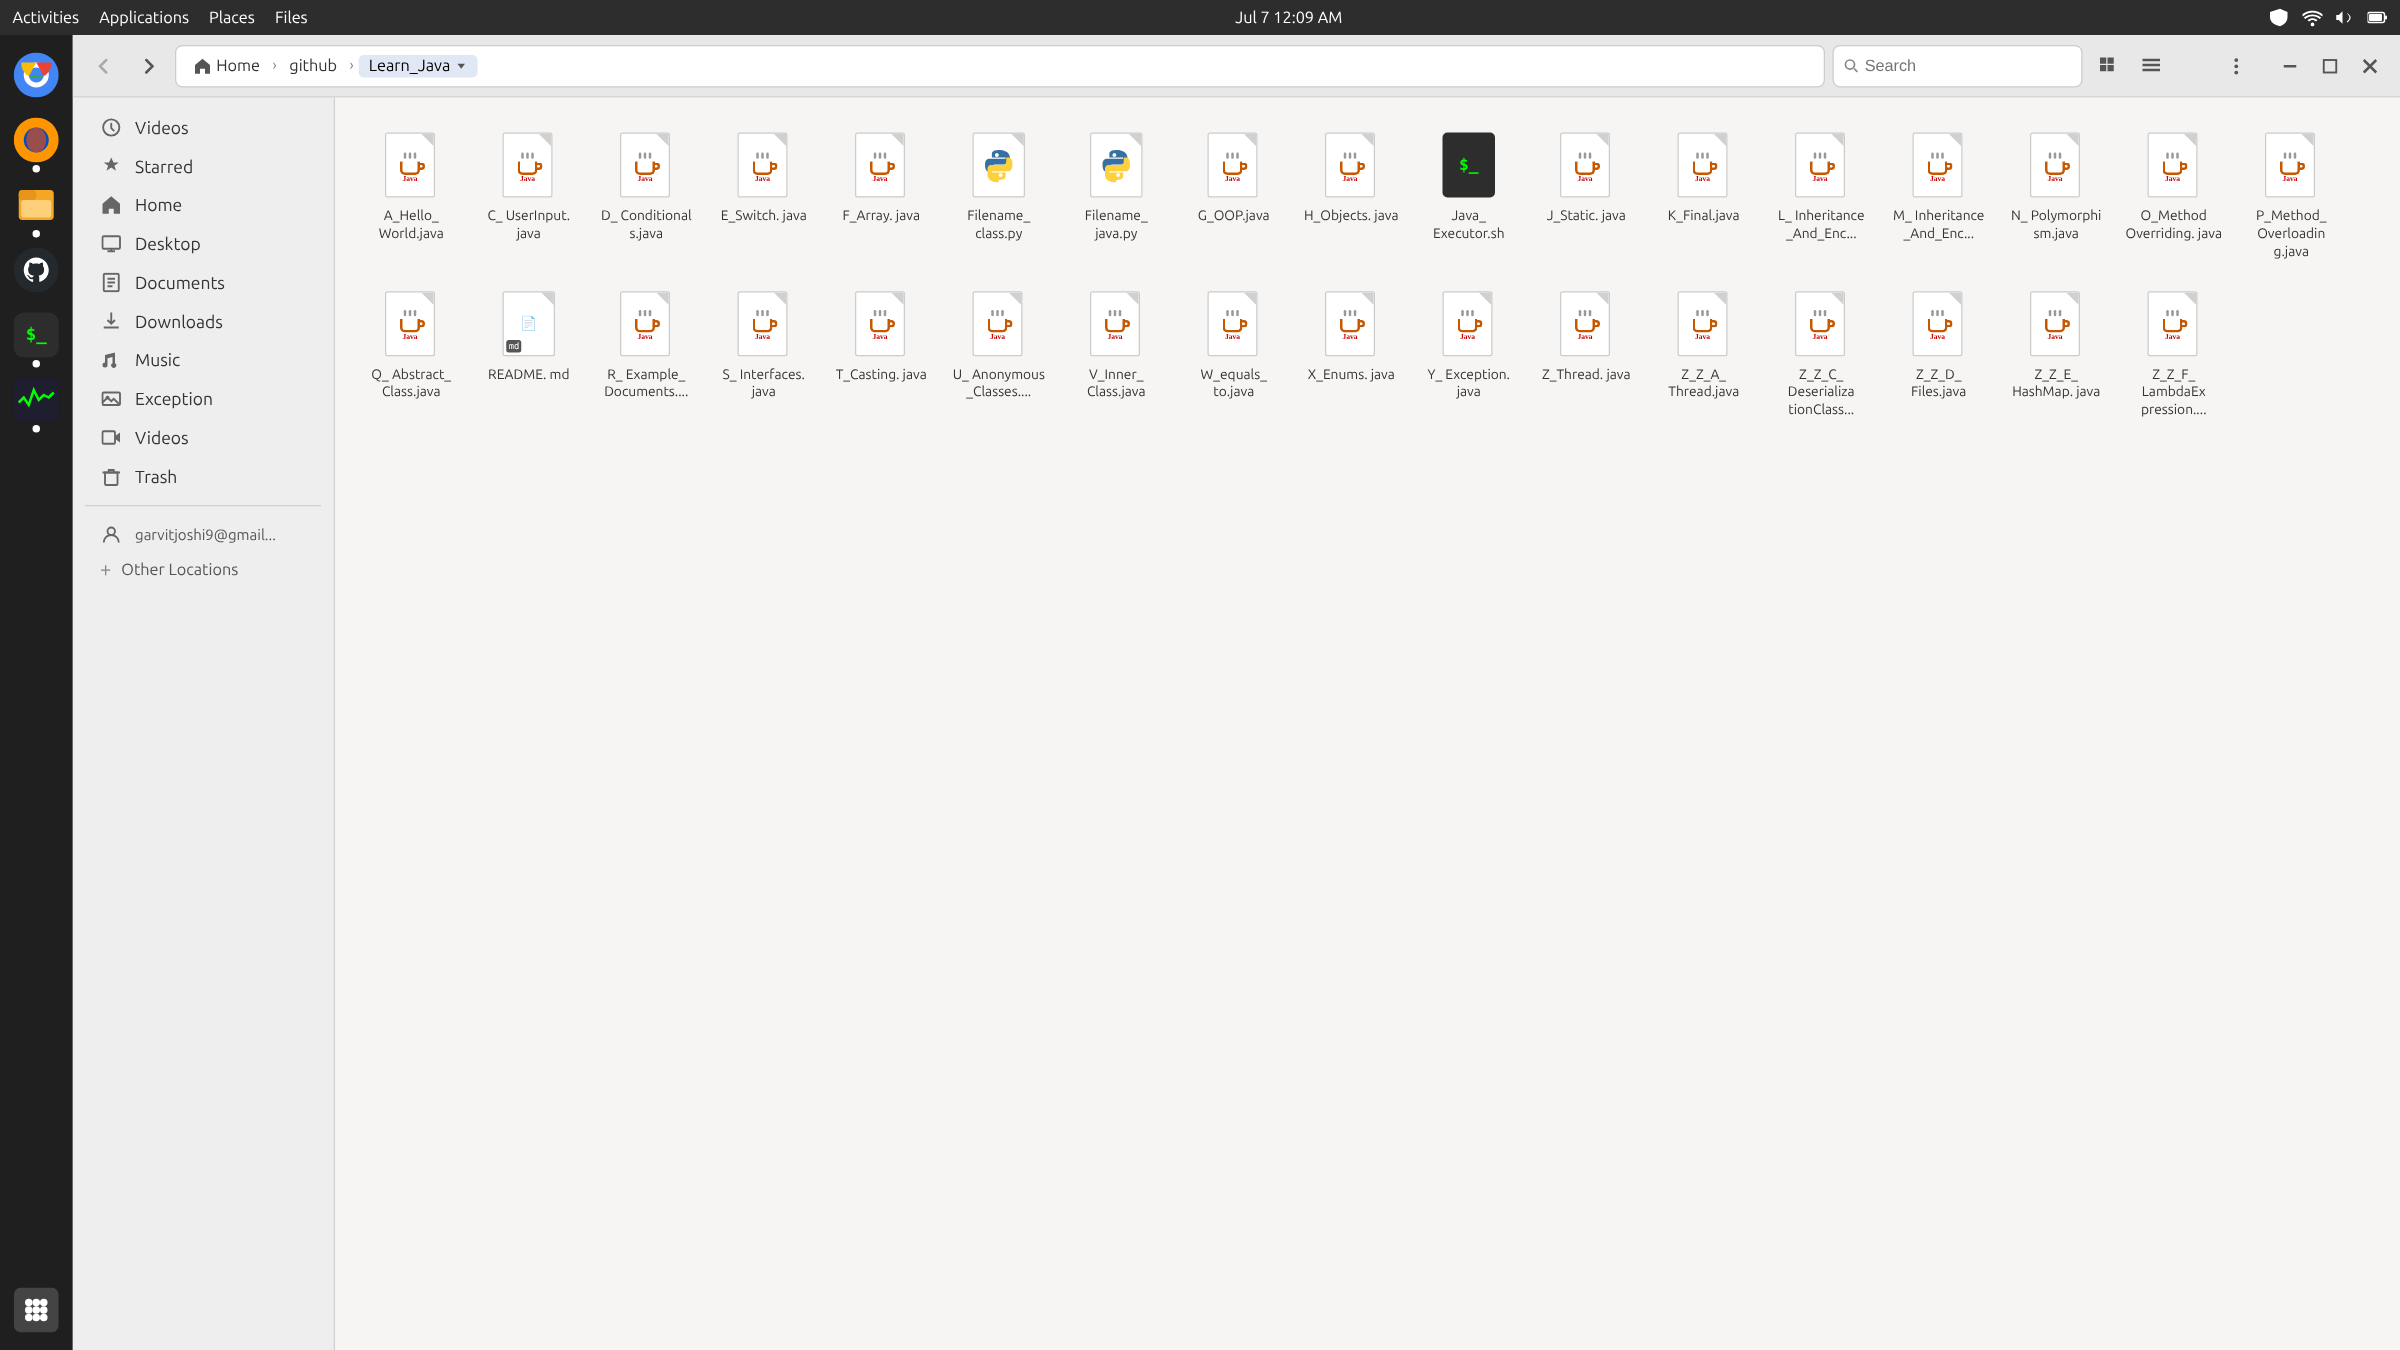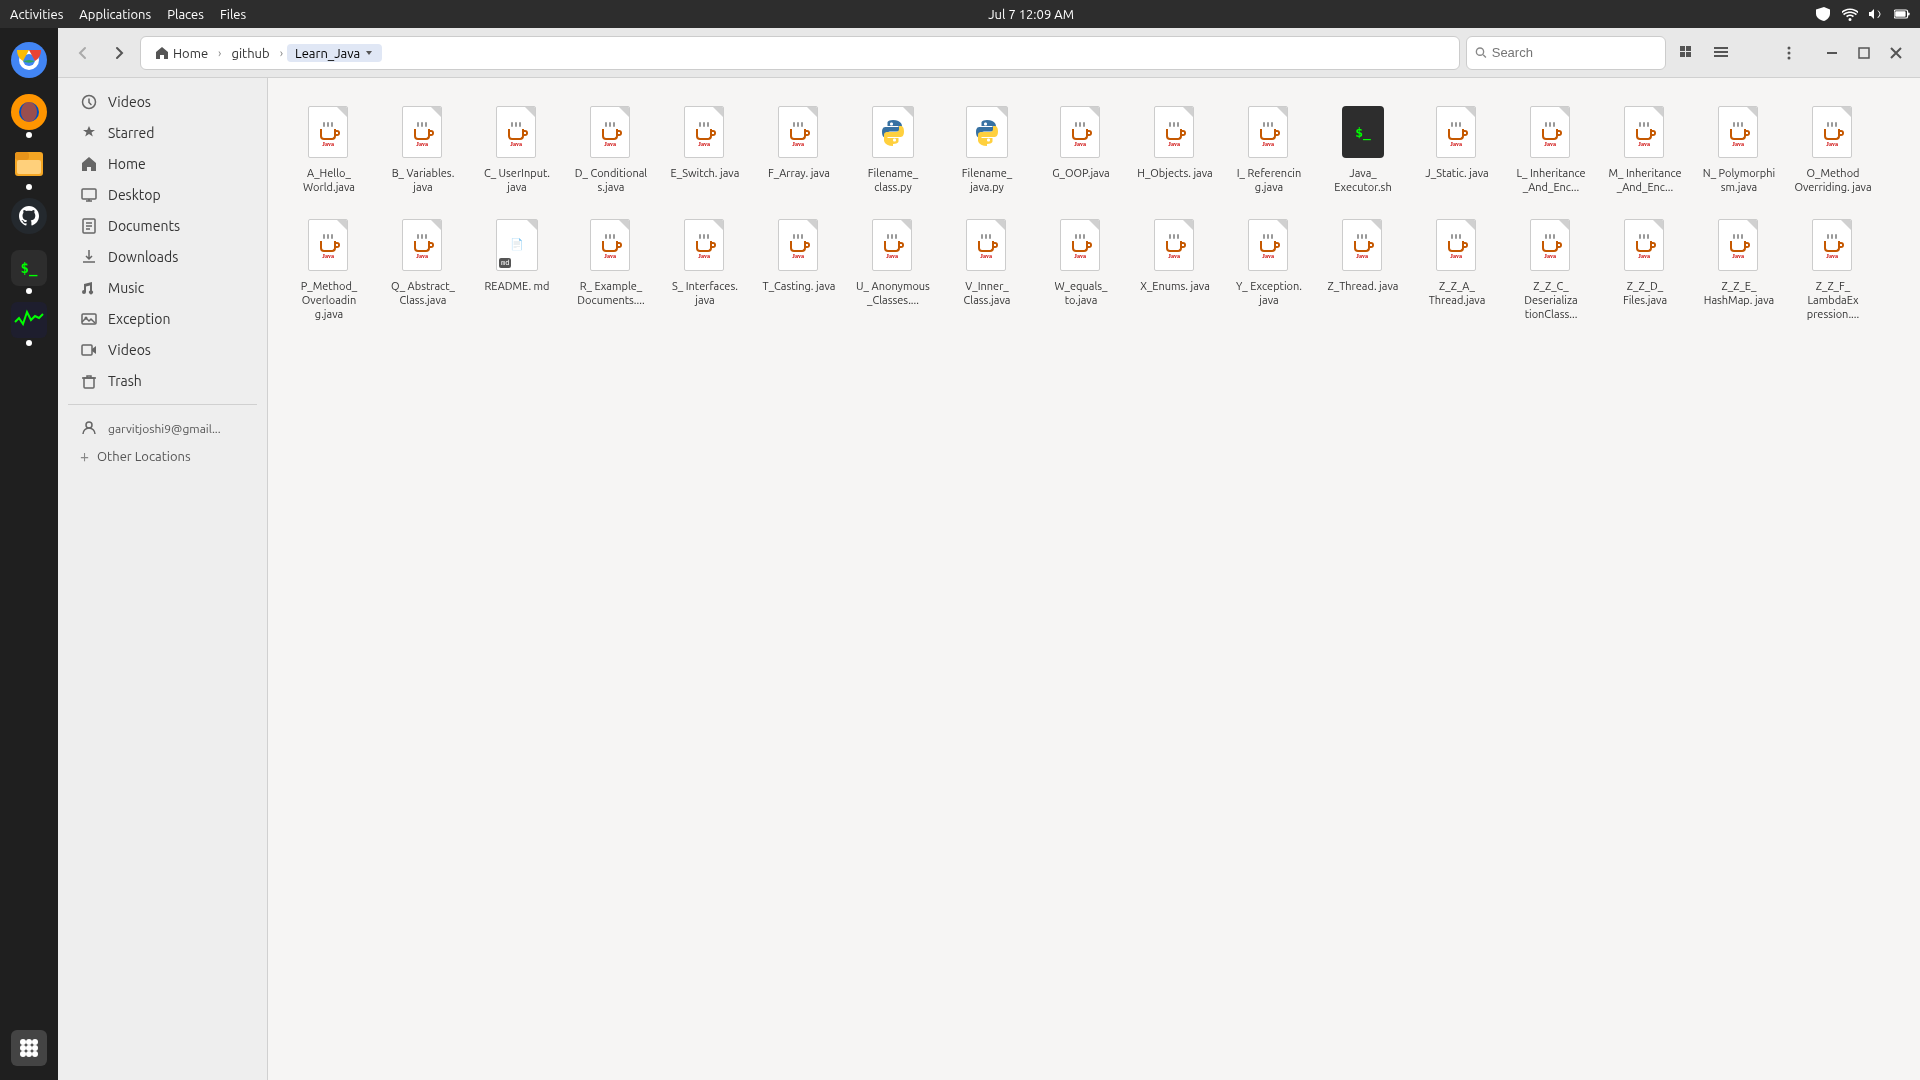--- a/index.html
+++ b/index.html
@@ -624,43 +624,20 @@
           <div style="width:2px;height:5px;background:#999;border-radius:1px;"></div>
         </div>
         <div style="width:16px;height:11px;border:2px solid #c55800;border-radius:0 0 4px 4px;border-top:none;position:relative;">
           <div style="position:absolute;right:-6px;top:1px;width:5px;height:6px;border:2px solid #c55800;border-left:none;border-radius:0 3px 3px 0;"></div>
         </div>
         <div style="font-size:6px;color:#c00;font-weight:bold;font-family:serif;">Java</div>
       </div>
     </div>
   </div>
             </div>
-            <div class="file-name">B_
-Variables.
-java</div>
-          </div>
-          <div class="file-item">
-            <div class="file-icon">
-              <div style="position: relative; width: 42px; height: 52px;">
-    <div style="width:40px;height:52px;background:white;border:1px solid #ccc;border-radius:2px;position:relative;display:flex;align-items:center;justify-content:center;overflow:hidden;">
-      <div style="position:absolute;top:0;right:0;width:0;height:0;border-style:solid;border-width:0 10px 10px 0;border-color:transparent #d0d0d0 transparent transparent;"></div>
-      <div style="display:flex;flex-direction:column;align-items:center;gap:1px;margin-top:4px;">
-        <div style="display:flex;justify-content:center;gap:2px;margin-bottom:1px;">
-          <div style="width:2px;height:5px;background:#999;border-radius:1px;"></div>
-          <div style="width:2px;height:5px;background:#999;border-radius:1px;"></div>
-          <div style="width:2px;height:5px;background:#999;border-radius:1px;"></div>
-        </div>
-        <div style="width:16px;height:11px;border:2px solid #c55800;border-radius:0 0 4px 4px;border-top:none;position:relative;">
-          <div style="position:absolute;right:-6px;top:1px;width:5px;height:6px;border:2px solid #c55800;border-left:none;border-radius:0 3px 3px 0;"></div>
-        </div>
-        <div style="font-size:6px;color:#c00;font-weight:bold;font-family:serif;">Java</div>
-      </div>
-    </div>
-  </div>
-            </div>
             <div class="file-name">C_
 UserInput.
 java</div>
           </div>
           <div class="file-item">
             <div class="file-icon">
               <div style="position: relative; width: 42px; height: 52px;">
     <div style="width:40px;height:52px;background:white;border:1px solid #ccc;border-radius:2px;position:relative;display:flex;align-items:center;justify-content:center;overflow:hidden;">
       <div style="position:absolute;top:0;right:0;width:0;height:0;border-style:solid;border-width:0 10px 10px 0;border-color:transparent #d0d0d0 transparent transparent;"></div>
       <div style="display:flex;flex-direction:column;align-items:center;gap:1px;margin-top:4px;">
@@ -789,43 +766,20 @@
         <div style="font-size:6px;color:#c00;font-weight:bold;font-family:serif;">Java</div>
       </div>
     </div>
   </div>
             </div>
             <div class="file-name">H_Objects.
 java</div>
           </div>
           <div class="file-item">
             <div class="file-icon">
-              <div style="position: relative; width: 42px; height: 52px;">
-    <div style="width:40px;height:52px;background:white;border:1px solid #ccc;border-radius:2px;position:relative;display:flex;align-items:center;justify-content:center;overflow:hidden;">
-      <div style="position:absolute;top:0;right:0;width:0;height:0;border-style:solid;border-width:0 10px 10px 0;border-color:transparent #d0d0d0 transparent transparent;"></div>
-      <div style="display:flex;flex-direction:column;align-items:center;gap:1px;margin-top:4px;">
-        <div style="display:flex;justify-content:center;gap:2px;margin-bottom:1px;">
-          <div style="width:2px;height:5px;background:#999;border-radius:1px;"></div>
-          <div style="width:2px;height:5px;background:#999;border-radius:1px;"></div>
-          <div style="width:2px;height:5px;background:#999;border-radius:1px;"></div>
-        </div>
-        <div style="width:16px;height:11px;border:2px solid #c55800;border-radius:0 0 4px 4px;border-top:none;position:relative;">
-          <div style="position:absolute;right:-6px;top:1px;width:5px;height:6px;border:2px solid #c55800;border-left:none;border-radius:0 3px 3px 0;"></div>
-        </div>
-        <div style="font-size:6px;color:#c00;font-weight:bold;font-family:serif;">Java</div>
-      </div>
-    </div>
-  </div>
-            </div>
-            <div class="file-name">I_
-Referencin
-g.java</div>
-          </div>
-          <div class="file-item">
-            <div class="file-icon">
               <div style="width: 42px; height: 52px; position: relative; background: rgb(45, 45, 45); border-radius: 4px; display: flex; align-items: center; justify-content: center;">
                 <span style="color:#00ff00;font-family:monospace;font-size:13px;font-weight:bold;">$_</span>
               </div>
             </div>
             <div class="file-name">Java_
 Executor.sh</div>
           </div>
           <div class="file-item">
             <div class="file-icon">
               <div style="position: relative; width: 42px; height: 52px;">
@@ -840,20 +794,41 @@
         <div style="width:16px;height:11px;border:2px solid #c55800;border-radius:0 0 4px 4px;border-top:none;position:relative;">
           <div style="position:absolute;right:-6px;top:1px;width:5px;height:6px;border:2px solid #c55800;border-left:none;border-radius:0 3px 3px 0;"></div>
         </div>
         <div style="font-size:6px;color:#c00;font-weight:bold;font-family:serif;">Java</div>
       </div>
     </div>
   </div>
             </div>
             <div class="file-name">J_Static.
 java</div>
+          </div>
+          <div class="file-item">
+            <div class="file-icon">
+              <div style="position: relative; width: 42px; height: 52px;">
+    <div style="width:40px;height:52px;background:white;border:1px solid #ccc;border-radius:2px;position:relative;display:flex;align-items:center;justify-content:center;overflow:hidden;">
+      <div style="position:absolute;top:0;right:0;width:0;height:0;border-style:solid;border-width:0 10px 10px 0;border-color:transparent #d0d0d0 transparent transparent;"></div>
+      <div style="display:flex;flex-direction:column;align-items:center;gap:1px;margin-top:4px;">
+        <div style="display:flex;justify-content:center;gap:2px;margin-bottom:1px;">
+          <div style="width:2px;height:5px;background:#999;border-radius:1px;"></div>
+          <div style="width:2px;height:5px;background:#999;border-radius:1px;"></div>
+          <div style="width:2px;height:5px;background:#999;border-radius:1px;"></div>
+        </div>
+        <div style="width:16px;height:11px;border:2px solid #c55800;border-radius:0 0 4px 4px;border-top:none;position:relative;">
+          <div style="position:absolute;right:-6px;top:1px;width:5px;height:6px;border:2px solid #c55800;border-left:none;border-radius:0 3px 3px 0;"></div>
+        </div>
+        <div style="font-size:6px;color:#c00;font-weight:bold;font-family:serif;">Java</div>
+      </div>
+    </div>
+  </div>
+            </div>
+            <div class="file-name">K_Final.java</div>
           </div>
           <div class="file-item">
             <div class="file-icon">
               <div style="position: relative; width: 42px; height: 52px;">
     <div style="width:40px;height:52px;background:white;border:1px solid #ccc;border-radius:2px;position:relative;display:flex;align-items:center;justify-content:center;overflow:hidden;">
       <div style="position:absolute;top:0;right:0;width:0;height:0;border-style:solid;border-width:0 10px 10px 0;border-color:transparent #d0d0d0 transparent transparent;"></div>
       <div style="display:flex;flex-direction:column;align-items:center;gap:1px;margin-top:4px;">
         <div style="display:flex;justify-content:center;gap:2px;margin-bottom:1px;">
           <div style="width:2px;height:5px;background:#999;border-radius:1px;"></div>
           <div style="width:2px;height:5px;background:#999;border-radius:1px;"></div>

